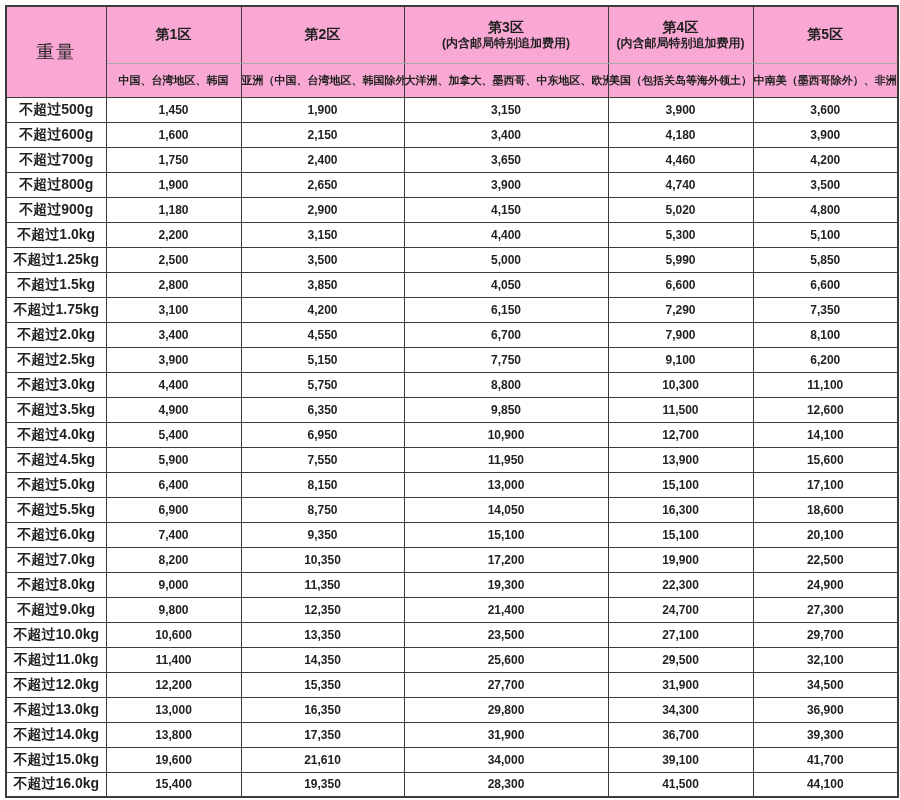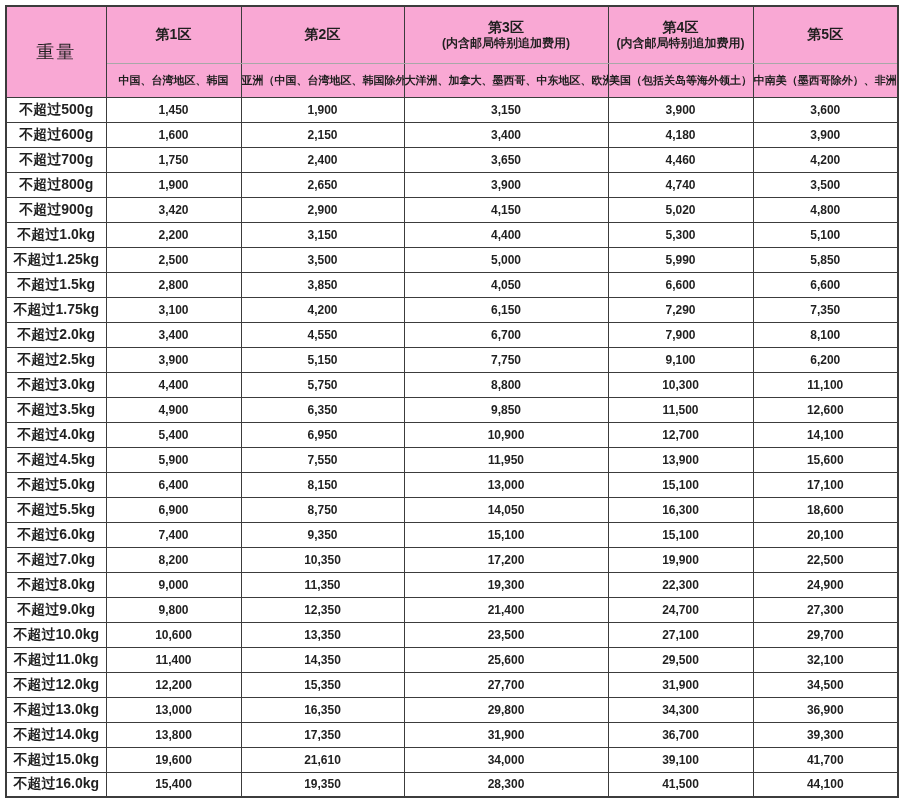--- a/index.html
+++ b/index.html
@@ -150,21 +150,21 @@
         <tr>
           <td class="weight-cell">不超过800g</td>
           <td class="price-cell">1,900</td>
           <td class="price-cell">2,650</td>
           <td class="price-cell">3,900</td>
           <td class="price-cell">4,740</td>
           <td class="price-cell">3,500</td>
         </tr>
         <tr>
           <td class="weight-cell">不超过900g</td>
-          <td class="price-cell">3,420</td>
+          <td class="price-cell">1,180</td>
           <td class="price-cell">2,900</td>
           <td class="price-cell">4,150</td>
           <td class="price-cell">5,020</td>
           <td class="price-cell">4,800</td>
         </tr>
         <tr>
           <td class="weight-cell">不超过1.0kg</td>
           <td class="price-cell">2,200</td>
           <td class="price-cell">3,150</td>
           <td class="price-cell">4,400</td>

